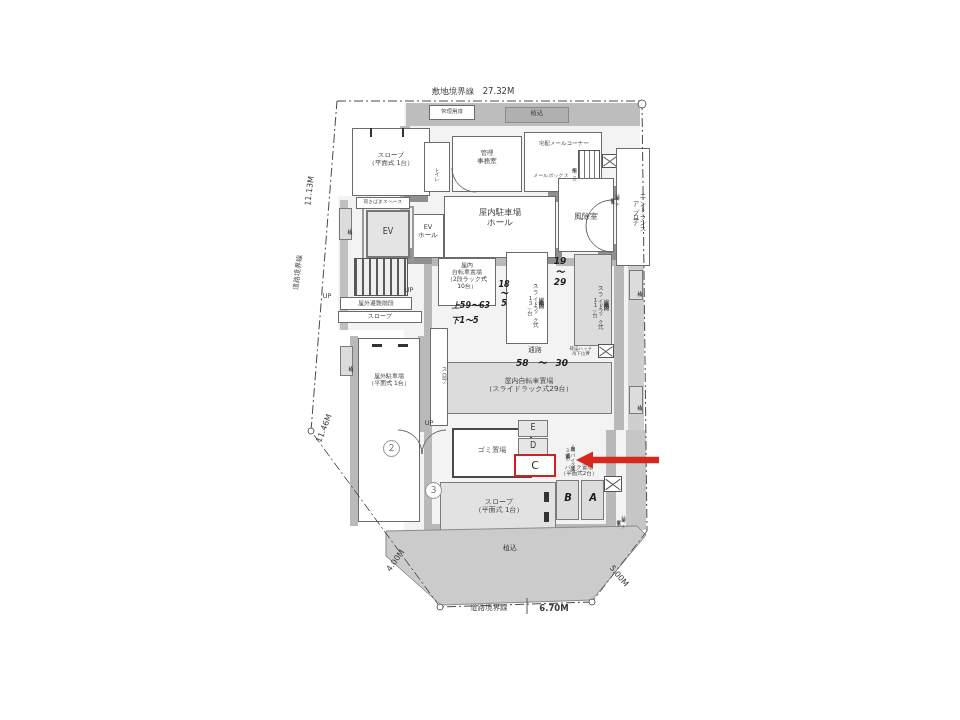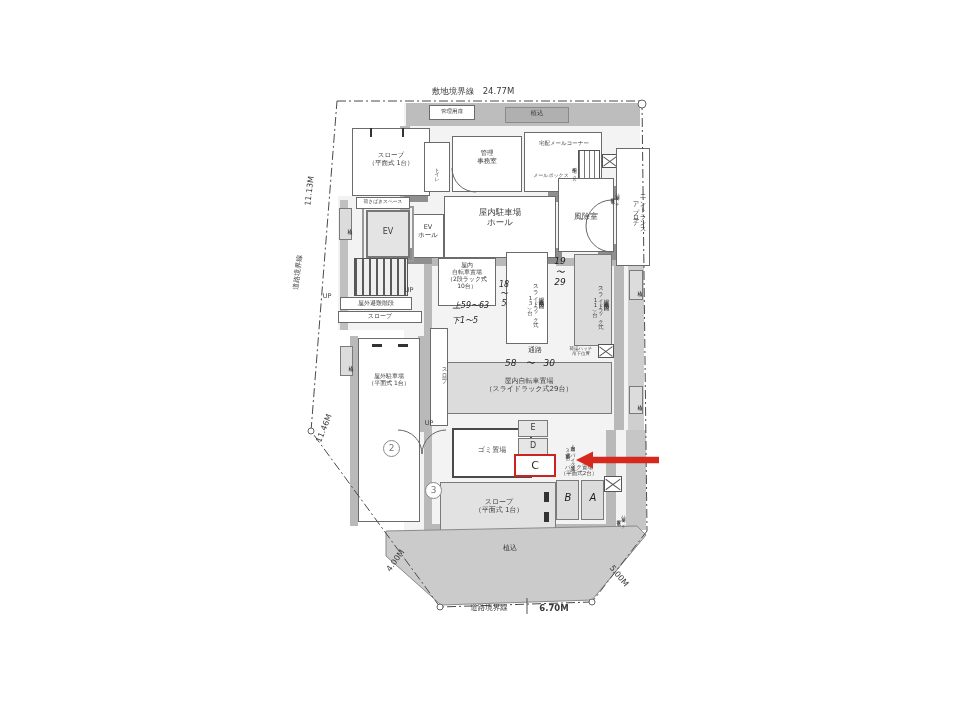--- a/index.html
+++ b/index.html
@@ -14,21 +14,21 @@
   .gr{background:#dcdcdc;border:1px solid #7a7a7a;}
   .hatchv{border:1px solid #555;background:repeating-linear-gradient(90deg,#5a5a5a 0 1.5px,#efefef 1.5px 7px);}
   .mbx{border:1px solid #555;background:repeating-linear-gradient(90deg,#777 0 1px,#fdfdfd 1px 5px);}
   .hx{border:1px solid #555;background:#fff;}
   .hx::before,.hx::after{content:'';position:absolute;left:-6%;top:50%;width:112%;height:1px;background:#555;}
   .hx::before{transform:rotate(36deg);}
   .hx::after{transform:rotate(-36deg);}
   .dk{background:#333;}
   .lbl{position:absolute;color:#3a3a3a;line-height:1.18;white-space:pre-line;text-align:center;z-index:5;}
   .vert{writing-mode:vertical-rl;text-orientation:upright;line-height:1.05;letter-spacing:-1px;}
-  .hand{font-style:italic;color:#1c1c1c;}
+  .hand{font-style:italic;color:#1c1c1c;font-weight:bold;}
   .circ{border:1px solid #8a8a8a;border-radius:50%;width:15px;height:15px;line-height:15px;color:#777;background:#fff;}
   .rot{transform-origin:left center;}
   #cellC{position:absolute;left:514px;top:454px;width:38px;height:19px;background:#fff;
          border:2px solid #cc2222;z-index:6;display:flex;align-items:center;justify-content:center;
          font-size:11px;color:#2b2b2b;}
   svg{position:absolute;left:0;top:0;pointer-events:none;}
   #plan-svg{z-index:4;}
   #annot-arrow{z-index:9;}
 </style>
 </head>
@@ -130,21 +130,21 @@
       <path d="M398,430 A24,24 0 0 1 422,454"></path>
       <path d="M446,430 A24,24 0 0 0 422,454"></path>
     </g>
   </svg>
 
   <svg id="annot-arrow" width="960" height="720">
     <line x1="659" y1="460" x2="592" y2="460" stroke="#d7281d" stroke-width="6.5"></line>
     <polygon points="576,460 593,451.5 593,468.5" fill="#d7281d"></polygon>
   </svg>
 
-<div class="lbl" style="left: 408px; top: 86px; width: 130px; font-size: 8.5px;">敷地境界線　24.77M</div>
+<div class="lbl" style="left: 408px; top: 86px; width: 130px; font-size: 8.5px;">敷地境界線　27.32M</div>
     <div class="lbl" style="left: 431px; top: 108px; width: 42px; font-size: 5.5px;">管理用扉</div>
     <div class="lbl" style="left: 505px; top: 110px; width: 64px; font-size: 6.5px;">植込</div>
     <div class="lbl" style="left: 356px; top: 152px; width: 70px; font-size: 6.5px;">スロープ
 （平面式 1台）</div>
     <div class="lbl" style="left: 462px; top: 150px; width: 50px; font-size: 6.5px;">管理
 事務室</div>
     <div class="lbl" style="left: 524px; top: 140px; width: 80px; font-size: 5.5px;">宅配メールコーナー</div>
     <div class="lbl" style="left: 524px; top: 173px; width: 54px; font-size: 5px;">メールボックス</div>
     <div class="lbl vert" style="left: 562px; top: 153px; width: 14px; height: 38px; font-size: 4.5px;">宅配ボックス</div>
     <div class="lbl vert" style="left: 427px; top: 156px; width: 12px; height: 30px; font-size: 5px;">トイレ</div>
@@ -179,21 +179,21 @@
 〜
 5</div>
     <div class="lbl hand" style="left: 549px; top: 256px; width: 22px; font-size: 9px;">19
 〜
 29</div>
     <div class="lbl vert" style="left: 577px; top: 259px; width: 32px; height: 84px; font-size: 5.5px;">屋内自転車置場
 （スライドラック式
 11台）</div>
     <div class="lbl vert" style="left: 630px; top: 273px; width: 12px; height: 27px; font-size: 5px;">植込</div>
     <div class="lbl" style="left: 515px; top: 346px; width: 40px; font-size: 7px;">通路</div>
-    <div class="lbl hand" style="left: 492px; top: 358px; width: 76px; font-size: 9px;">58　〜　30</div>
+    <div class="lbl hand" style="left: 492px; top: 358px; width: 76px; font-size: 9px; text-align: right;">58　〜　30</div>
     <div class="lbl" style="left: 564px; top: 346px; width: 34px; font-size: 4.5px;">荷揚ハッチ
 吊下位置</div>
     <div class="lbl" style="left: 462px; top: 377px; width: 134px; font-size: 7px;">屋内自転車置場
 （スライドラック式29台）</div>
     <div class="lbl" style="left: 360px; top: 372px; width: 58px; font-size: 6px;">屋外駐車場
 （平面式 1台）</div>
     <div class="lbl vert" style="left: 432px; top: 340px; width: 15px; height: 62px; font-size: 5.5px;">スロープ</div>
     <div class="lbl vert" style="left: 341px; top: 348px; width: 12px; height: 27px; font-size: 5px;">植込</div>
     <div class="lbl rot" style="left: 316px; top: 444px; width: 44px; font-size: 8px; transform: rotate(-68deg);">11.46M</div>
     <div class="lbl circ" style="left: 383px; top: 440px; font-size: 9px;">2</div>

